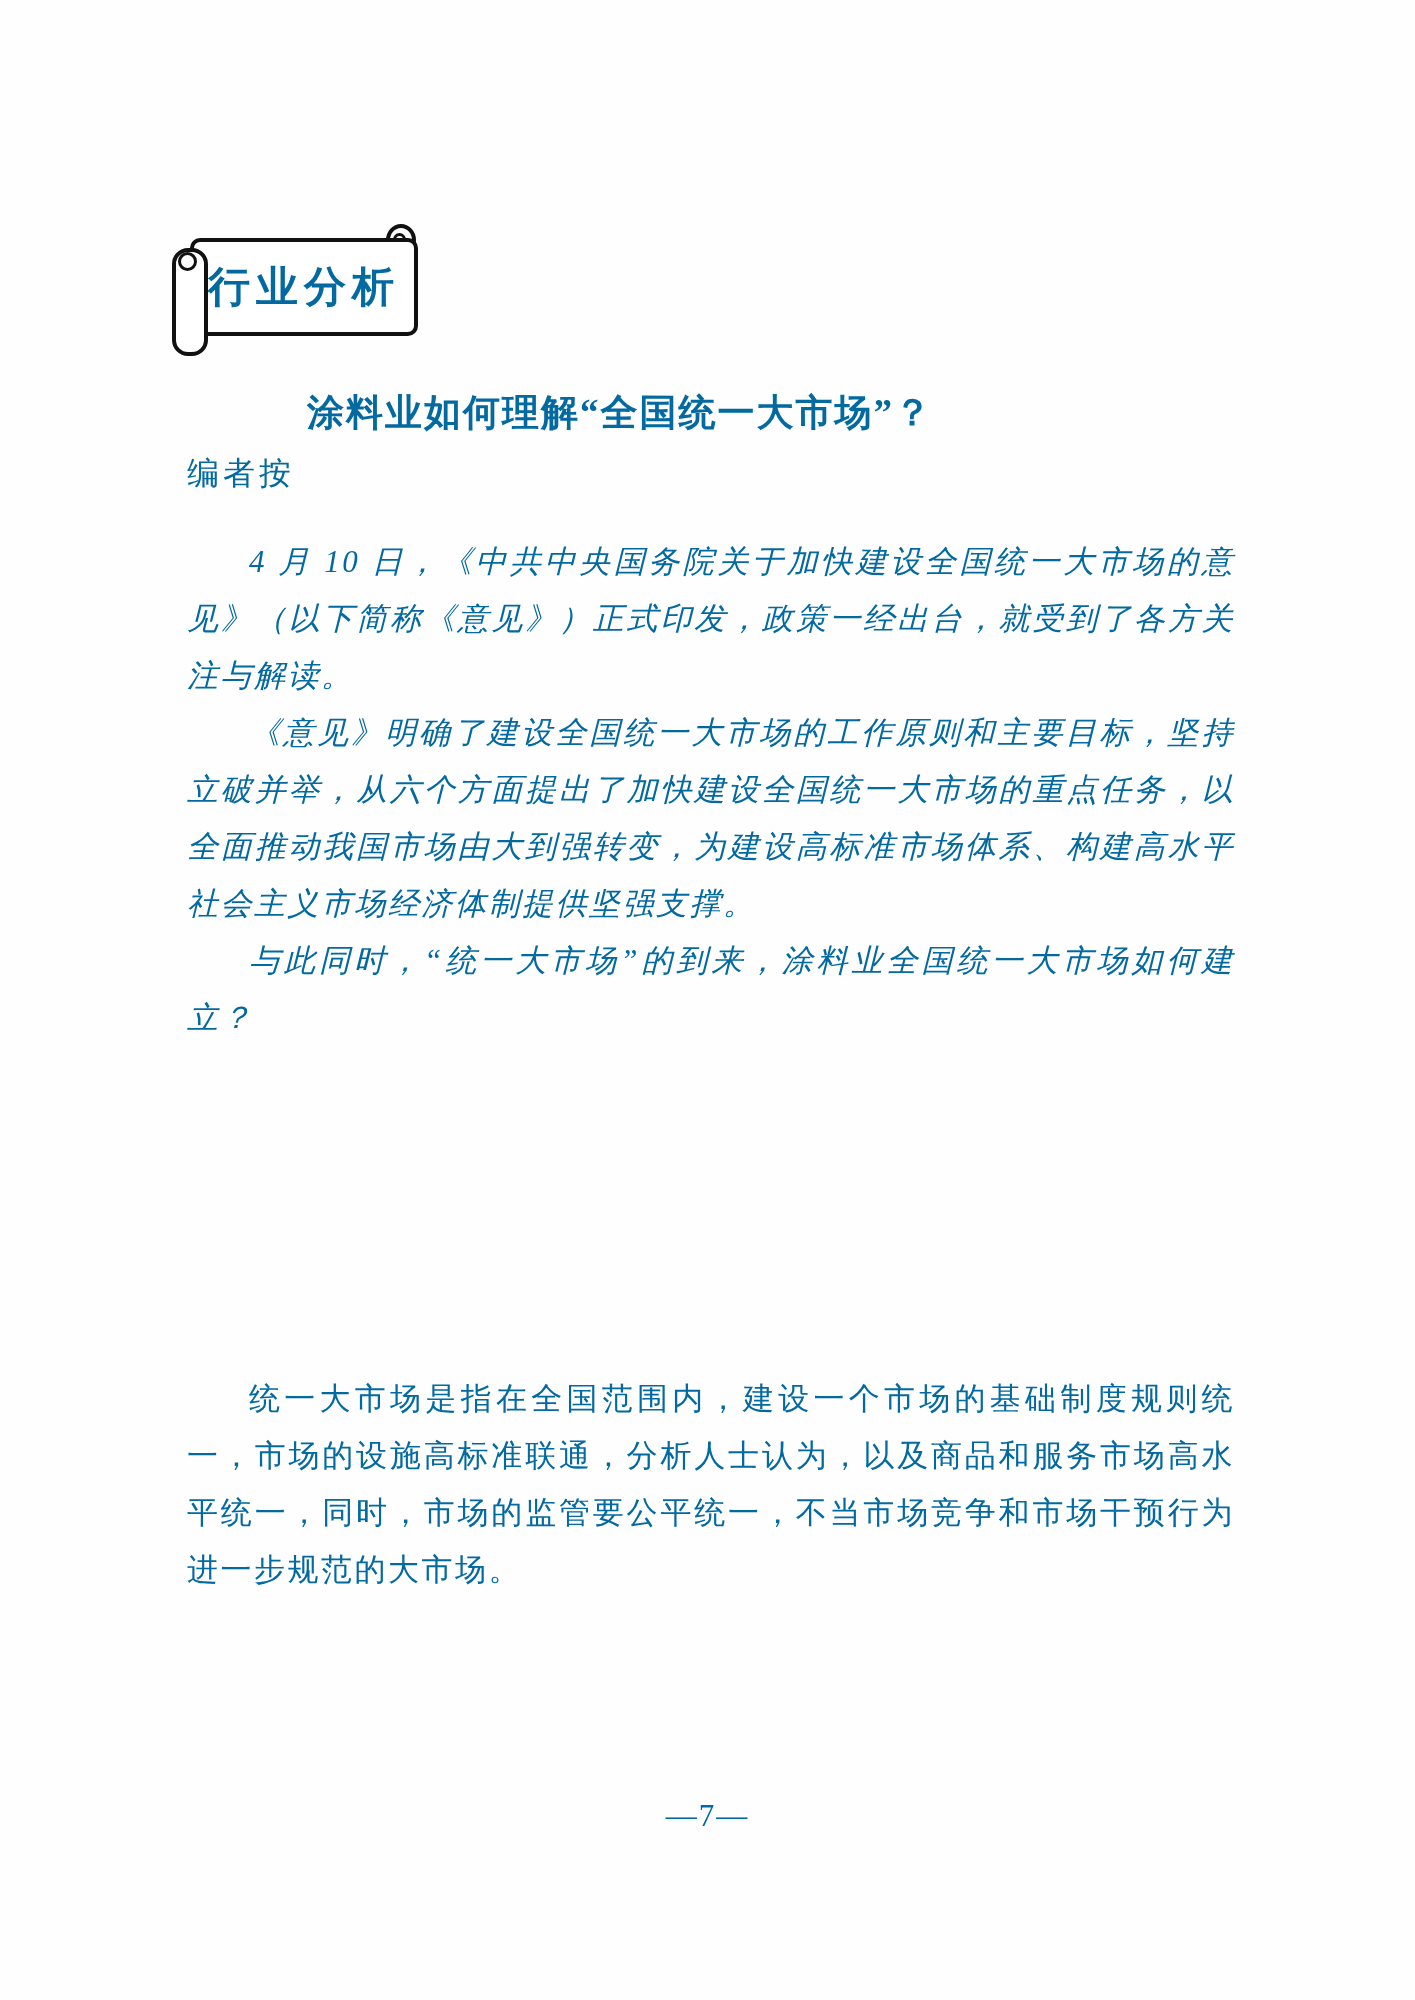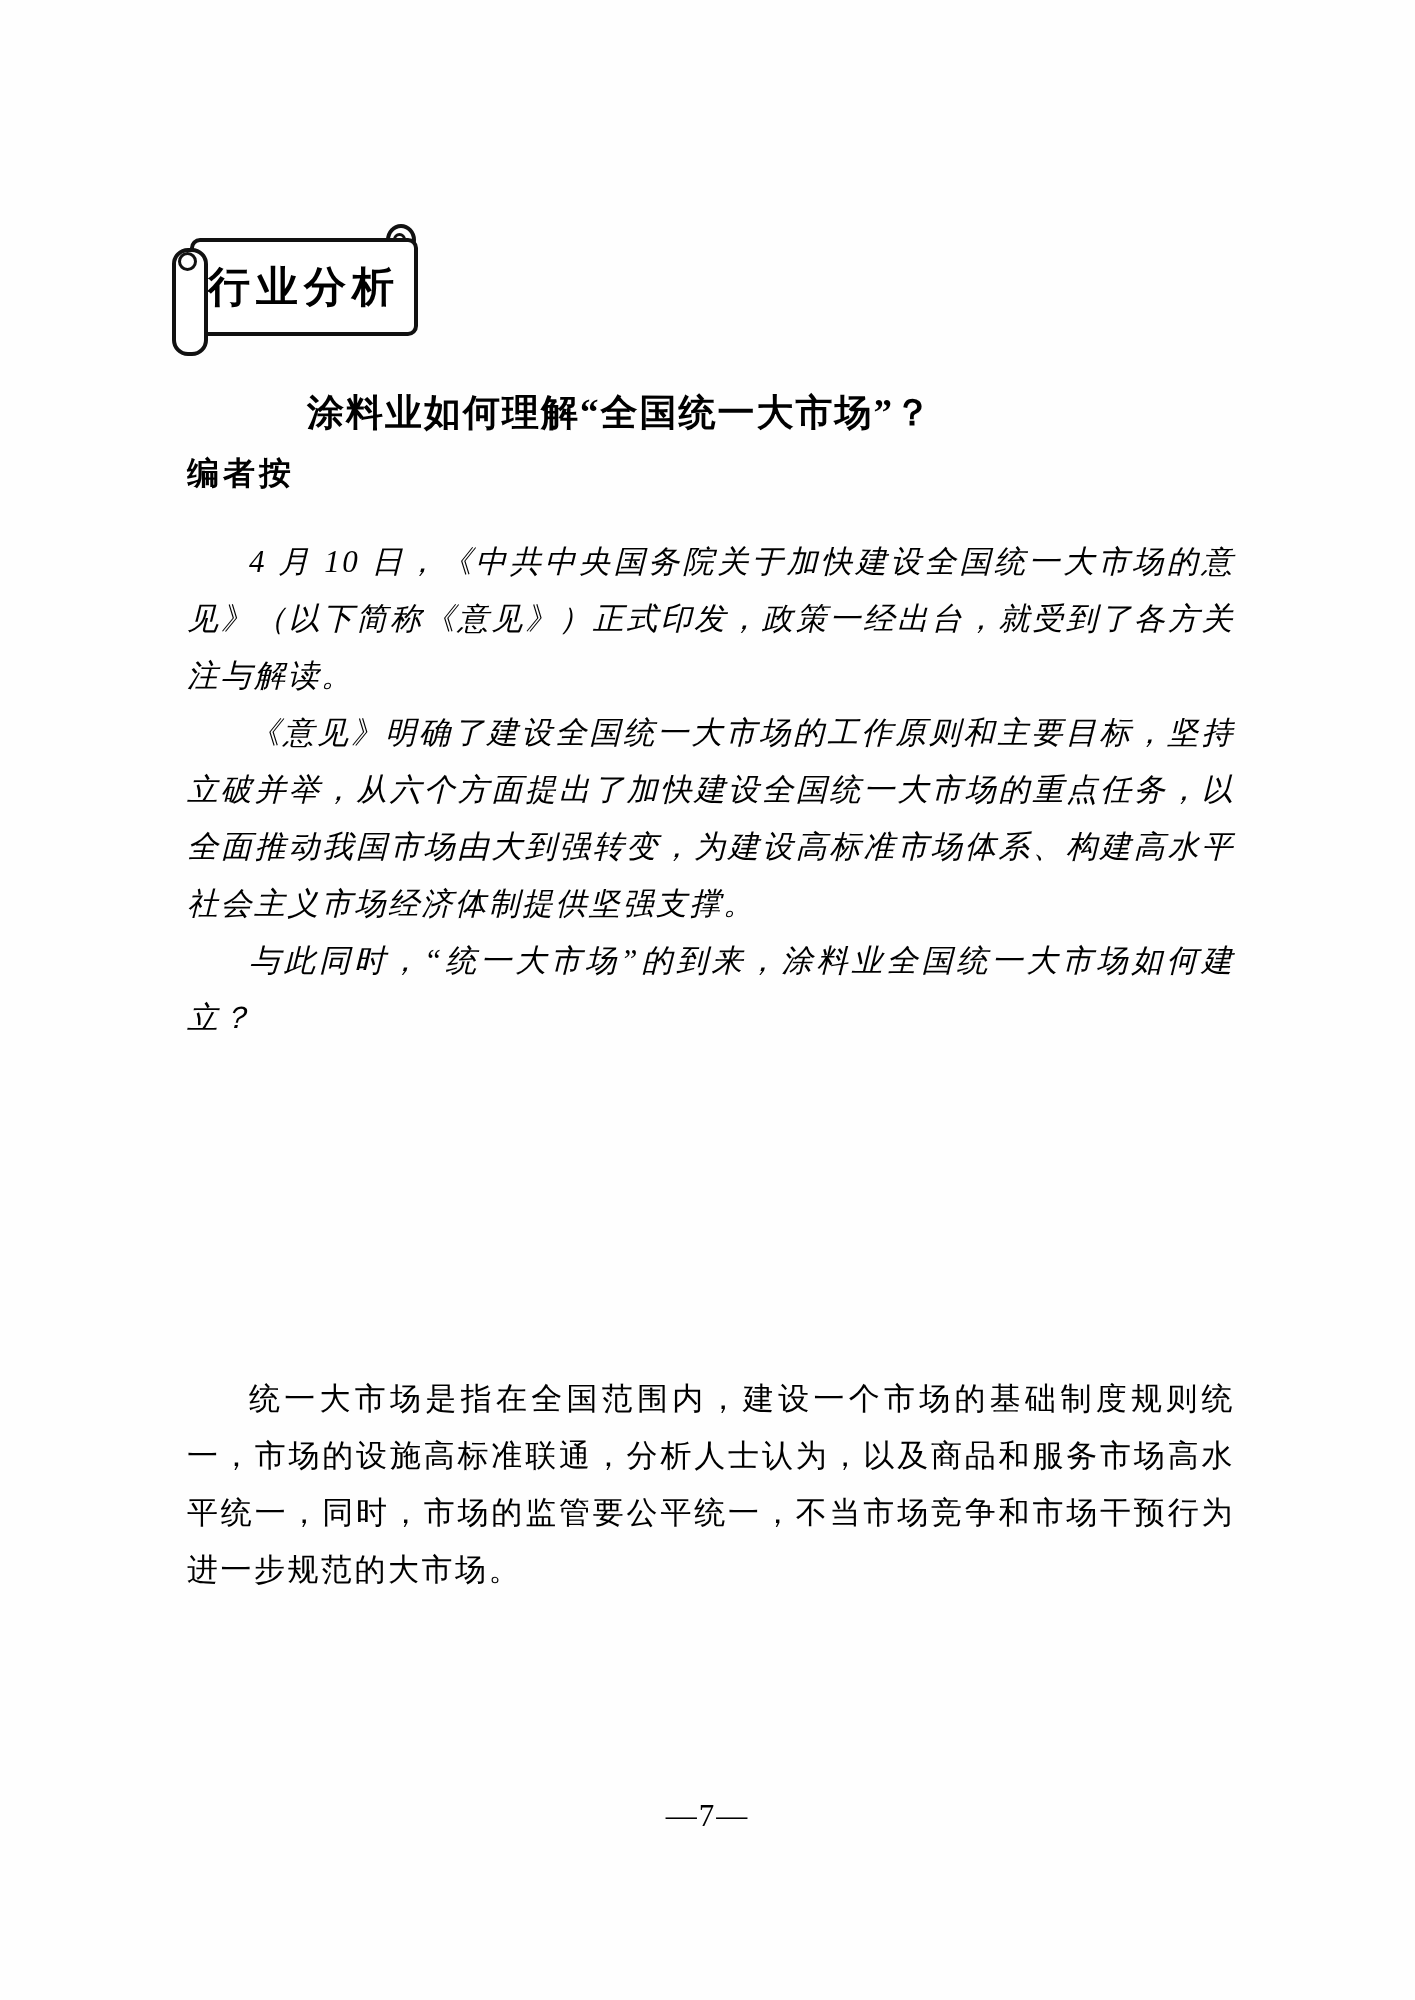--- a/index.html
+++ b/index.html
@@ -1,21 +1,21 @@
 <!DOCTYPE html>
 <html lang="zh"><head>
 <meta charset="utf-8">
 <style>
   html,body{margin:0;padding:0;background:#e8e8e8;}
   .page{
     position:relative;
     width:1415px;height:2000px;
     margin:0 auto;
     background:#fefefe;
-    color:#000000;
+    color:#0369a1;
     font-family:"Liberation Serif","DejaVu Serif",serif;
     overflow:hidden;
   }
 
   
   .banner{position:absolute;left:172px;top:222px;width:246px;height:132px;}
   .banner-curl{
     position:absolute;right:2px;top:2px;width:22px;height:24px;
     border:4px solid #111;border-radius:50%;background:#fff;z-index:0;
   }
@@ -44,21 +44,21 @@
   
   .title{
     position:absolute;left:187px;top:363px;width:1048px;
     padding-left:120px;box-sizing:border-box;
     text-align:left;
     font-size:37px;font-weight:700;letter-spacing:2px;
     white-space:nowrap;
   }
   .editor-note{
     position:absolute;left:187px;top:452px;
-    font-size:32px;font-weight:700;letter-spacing:4px;
+    font-size:32px;font-weight:400;letter-spacing:4px;
   }
   .body-text{
     position:absolute;left:187px;top:533px;width:1048px;
   }
   .body-text p, .section2 p{
     margin:0;
     font-size:31px;line-height:57px;letter-spacing:2.5px;
     text-align:justify;
   }
   .body-text p{text-indent:2em;font-style:italic;}

